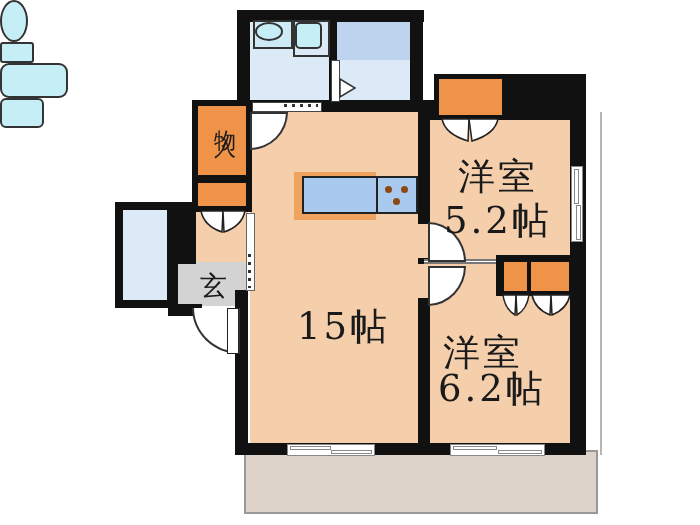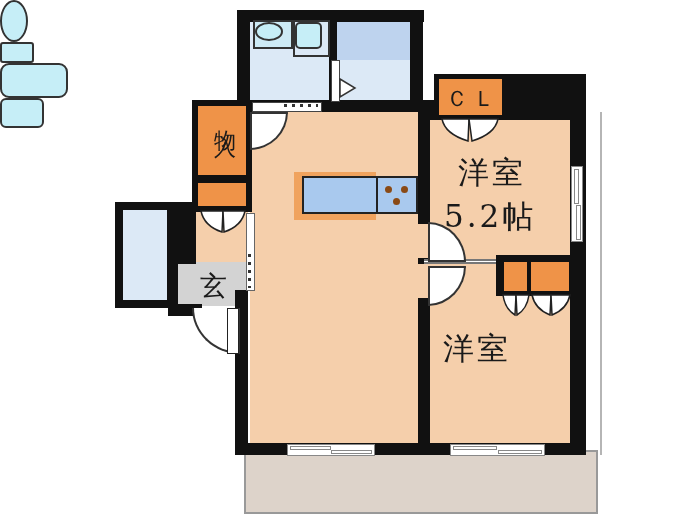--- a/index.html
+++ b/index.html
@@ -8,21 +8,21 @@
   .abs{position:absolute;}
   .wall{position:absolute;background:#111;}
   .floor{position:absolute;}
   .peach{background:#f5cfab;}
   .orange{background:#ef9348;}
   .wet{background:#dce9f6;}
   .grayfloor{background:#d3d3d3;}
   .balconyfloor{background:#ddd3ca;border:2px solid #999;}
   .fixture{background:#c6eef7;border:2px solid #333;}
   .label{position:absolute;color:#1a1a1a;white-space:nowrap;}
-  .room-label{font-size:31px;letter-spacing:3px;}
+  .room-label{font-size:37px;letter-spacing:3px;}
   .arc{position:absolute;background:#fff;border:2px solid #333;}
   .paneldoor{position:absolute;background:#fff;border:1px solid #444;}
   .winline{position:absolute;background:#fff;border:1px solid #888;}
   svg{display:block;}
 </style>
 </head>
 <body>
 
 <div id="stage">
 
@@ -50,21 +50,20 @@
   <div class="floor peach" style="left:418px;top:264px;width:12px;height:34px;"></div>
   <div class="abs" style="left:424px;top:259px;width:80px;height:5px;background:#fff;border-top:2px solid #777;border-bottom:2px solid #777;box-sizing:border-box;"></div>
   <div class="wall" style="left:237px;top:443px;width:349px;height:12px;"></div>
   <div class="wall" style="left:235px;top:290px;width:13px;height:165px;"></div>
   <div class="wall" style="left:168px;top:202px;width:28px;height:62px;"></div>
   <div class="wall" style="left:168px;top:260px;width:10px;height:48px;"></div>
   <div class="wall" style="left:168px;top:304px;width:34px;height:12px;"></div>
 
   <div class="wall" style="left:434px;top:74px;width:73px;height:46px;"></div>
   <div class="floor orange" style="left:439px;top:79px;width:63px;height:36px;"></div>
-  <div class="label" style="left:446px;top:84px;font-size:22px;letter-spacing:5px;">ＣＬ</div>
 
   <div class="wall" style="left:192px;top:100px;width:60px;height:81px;"></div>
   <div class="floor orange" style="left:198px;top:106px;width:48px;height:69px;"></div>
   <div class="label" style="left:210px;top:112px;font-size:22px;writing-mode:vertical-rl;letter-spacing:6px;">物入</div>
   <div class="wall" style="left:192px;top:177px;width:60px;height:35px;"></div>
   <div class="floor orange" style="left:198px;top:183px;width:48px;height:23px;"></div>
 
   <div class="wall" style="left:115px;top:202px;width:60px;height:106px;"></div>
   <div class="floor wet" style="left:123px;top:210px;width:44px;height:90px;"></div>
   <div class="fixture" style="left:135px;top:230px;width:24px;height:38px;border-radius:50%;"></div>
@@ -136,18 +135,20 @@
   </div>
   <div class="winline" style="left:287px;top:444px;width:86px;height:10px;">
     <div style="position:absolute;left:2px;top:1px;width:39px;height:2px;border:1px solid #888;"></div>
     <div style="position:absolute;left:43px;top:5px;width:39px;height:2px;border:1px solid #888;"></div>
   </div>
   <div class="winline" style="left:450px;top:444px;width:93px;height:10px;">
     <div style="position:absolute;left:2px;top:1px;width:42px;height:2px;border:1px solid #888;"></div>
     <div style="position:absolute;left:47px;top:5px;width:42px;height:2px;border:1px solid #888;"></div>
   </div>
 
+  <div class="label room-label" style="left:297px;top:302px;">15帖</div>
   <div class="label room-label" style="left:458px;top:152px;">洋室</div>
   <div class="label room-label" style="left:444px;top:196px;">5.2帖</div>
   <div class="label room-label" style="left:443px;top:328px;">洋室</div>
+  <div class="label room-label" style="left:438px;top:364px;">6.2帖</div>
   <div class="label" style="left:200px;top:268px;font-size:27px;">玄</div>
 
 </div>
 
 </body></html>

